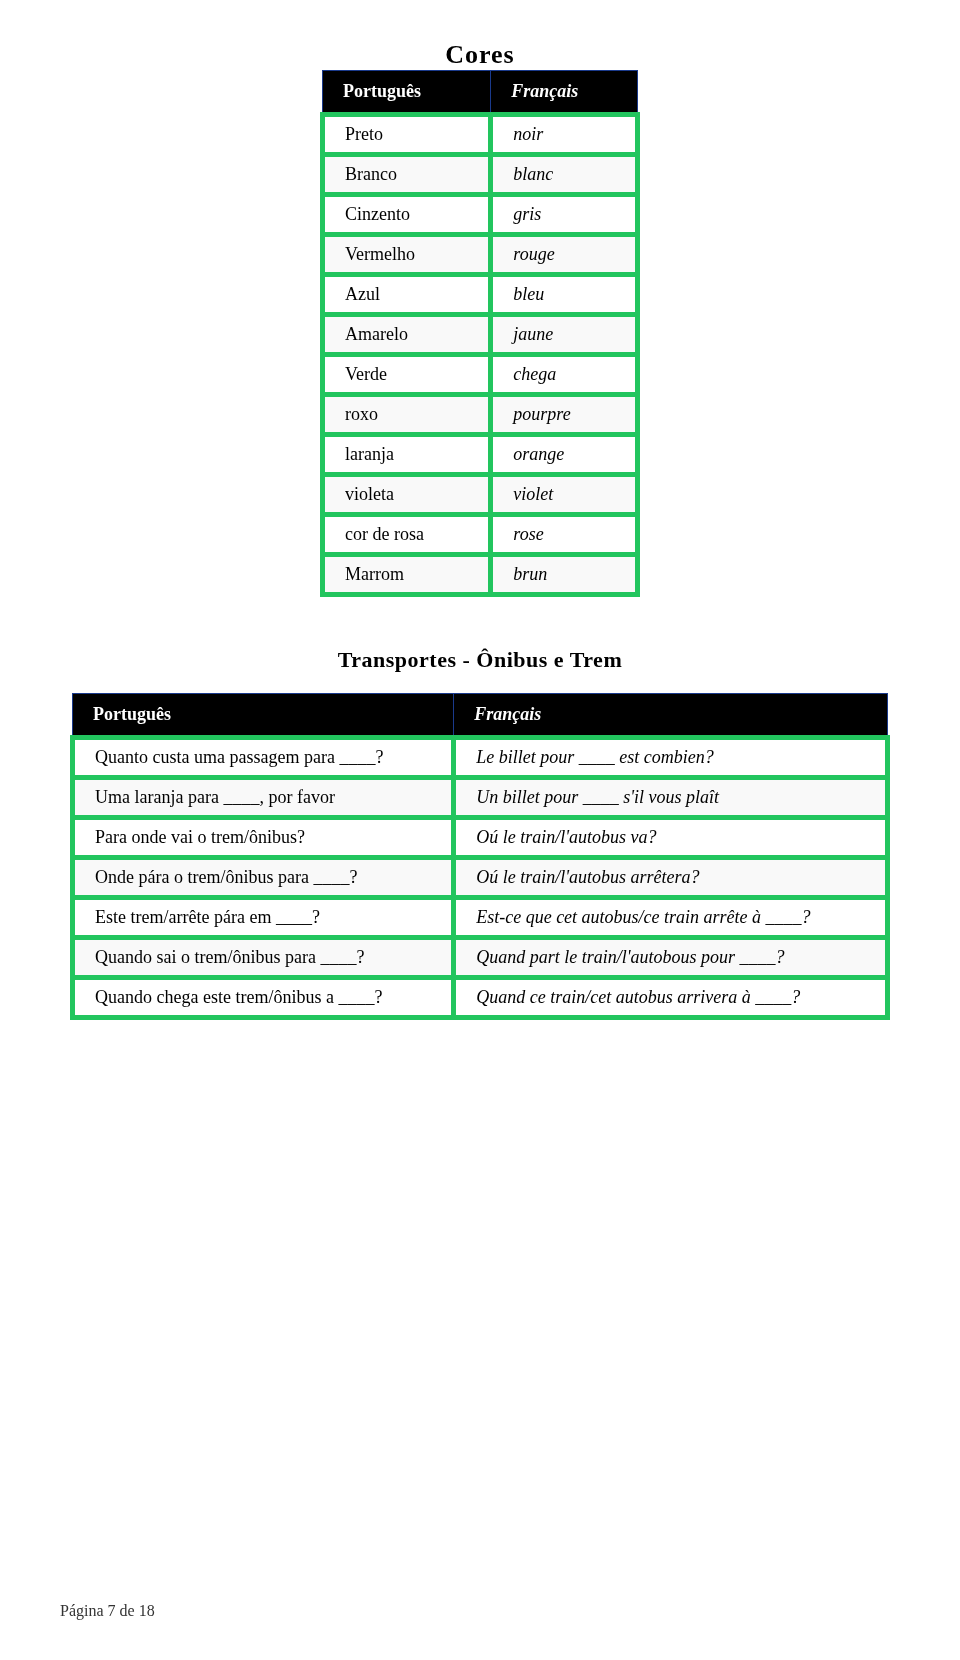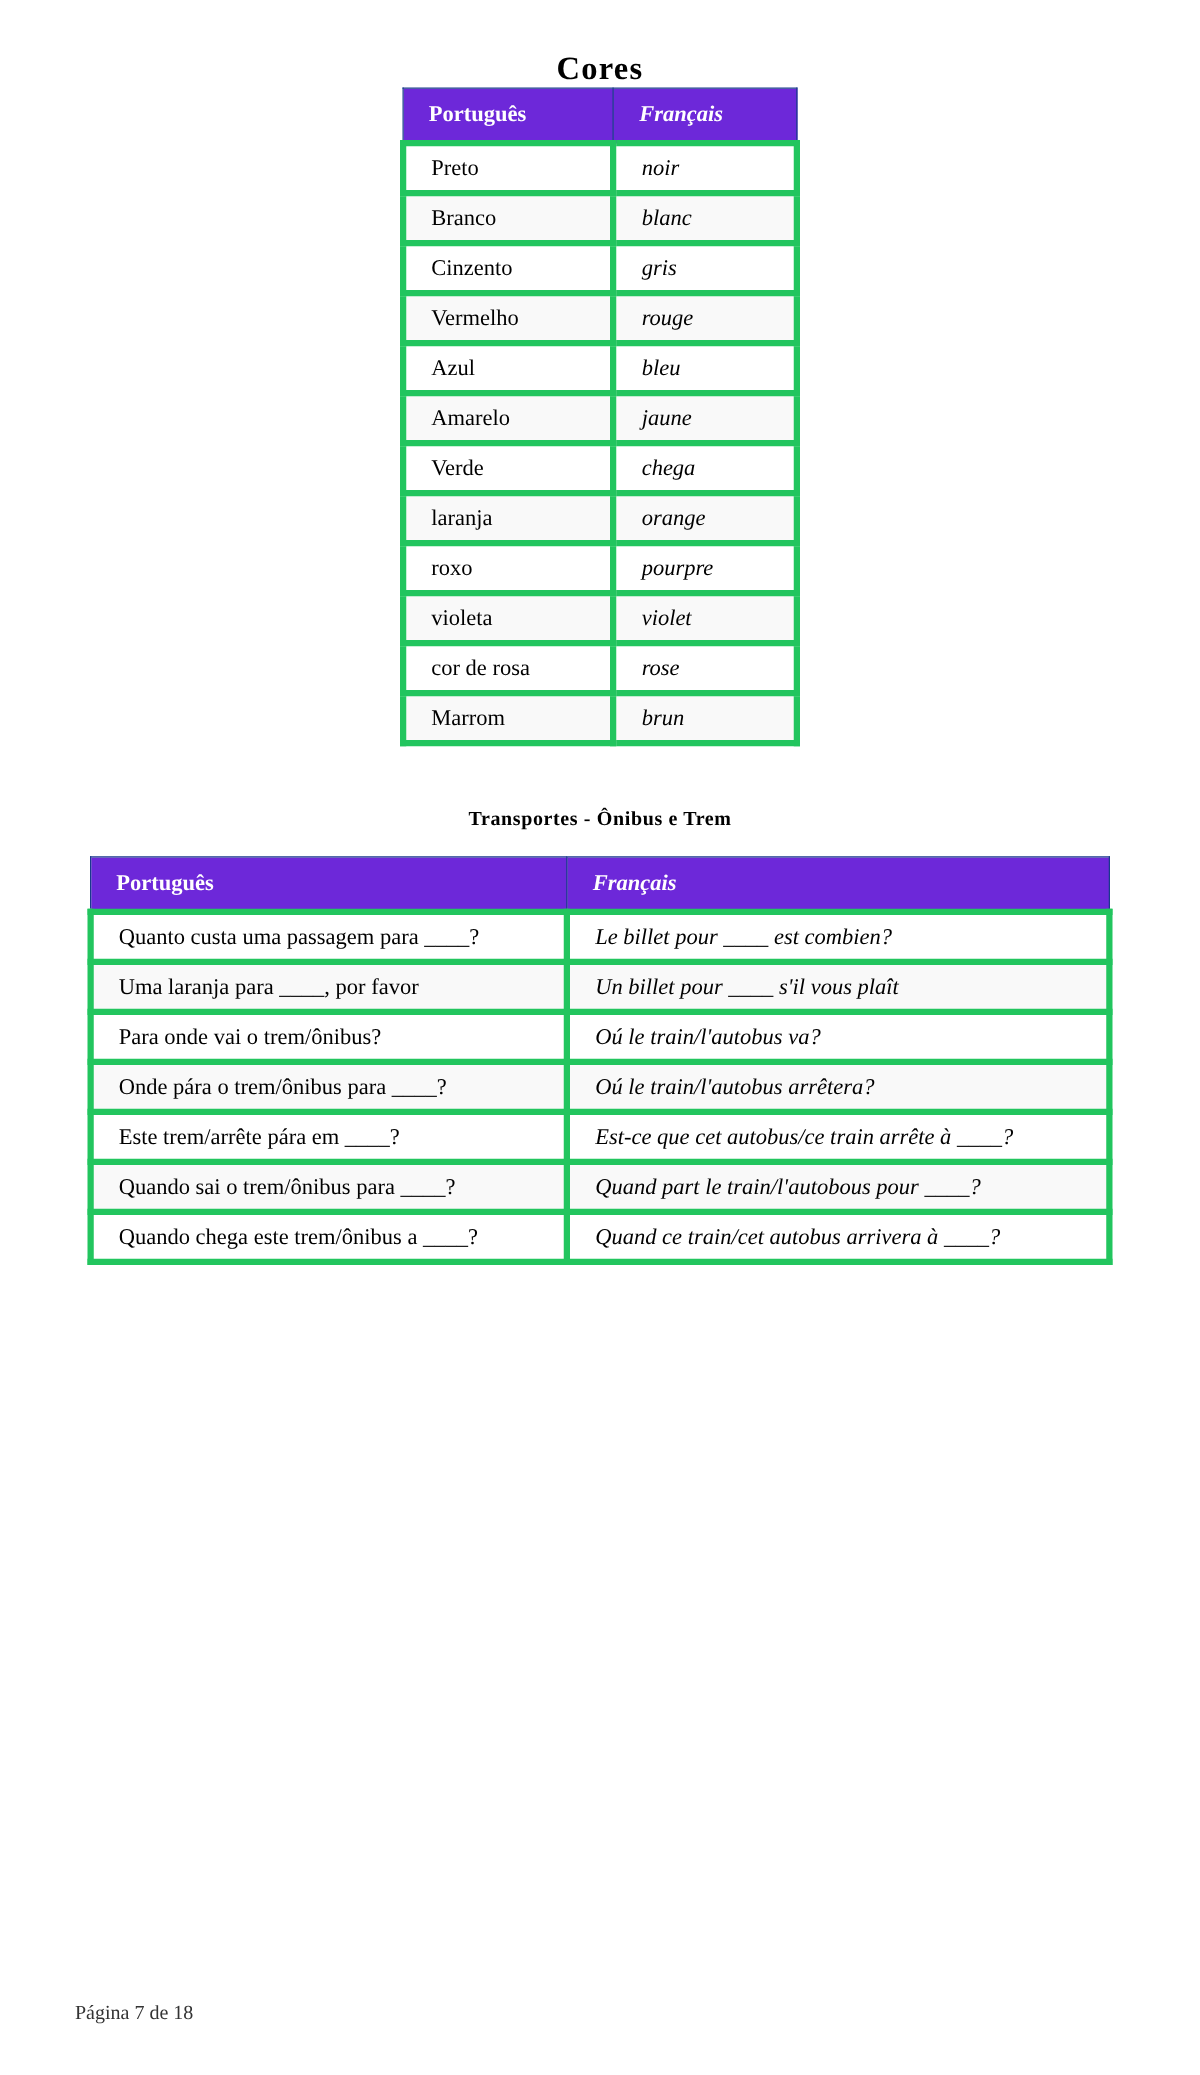--- a/index.html
+++ b/index.html
@@ -22,21 +22,21 @@
     }
 
     h1.page-title {
       font-size: 26px;
       font-weight: bold;
       text-align: center;
       letter-spacing: 1px;
     }
 
     h2.section-title {
-      font-size: 16px;
+      font-size: 22px;
       font-weight: bold;
       text-align: right;
       margin-top: 50px;
       margin-bottom: 20px;
       letter-spacing: 0.5px;
     }
 
     table {
       border-collapse: collapse;
       margin: 0 auto;
@@ -44,21 +44,21 @@
 
     table.colors-table {
       min-width: 320px;
     }
 
     table.transport-table {
       width: 820px;
     }
 
     th {
-      background-color: #6d28d9;
+      background-color: #000000;
       color: #ffffff;
       padding: 10px 20px;
       text-align: left;
       font-size: 18px;
       font-weight: bold;
       border: 1px solid #1a3a8c;
     }
 
     th.french-header {
       font-style: italic;
@@ -127,26 +127,26 @@
       </tr>
       <tr>
         <td>Amarelo</td>
         <td class="french-cell">jaune</td>
       </tr>
       <tr>
         <td>Verde</td>
         <td class="french-cell">chega</td>
       </tr>
       <tr>
+        <td>roxo</td>
+        <td class="french-cell">pourpre</td>
+      </tr>
+      <tr>
         <td>laranja</td>
         <td class="french-cell">orange</td>
-      </tr>
-      <tr>
-        <td>roxo</td>
-        <td class="french-cell">pourpre</td>
       </tr>
       <tr>
         <td>violeta</td>
         <td class="french-cell">violet</td>
       </tr>
       <tr>
         <td>cor de rosa</td>
         <td class="french-cell">rose</td>
       </tr>
       <tr>

